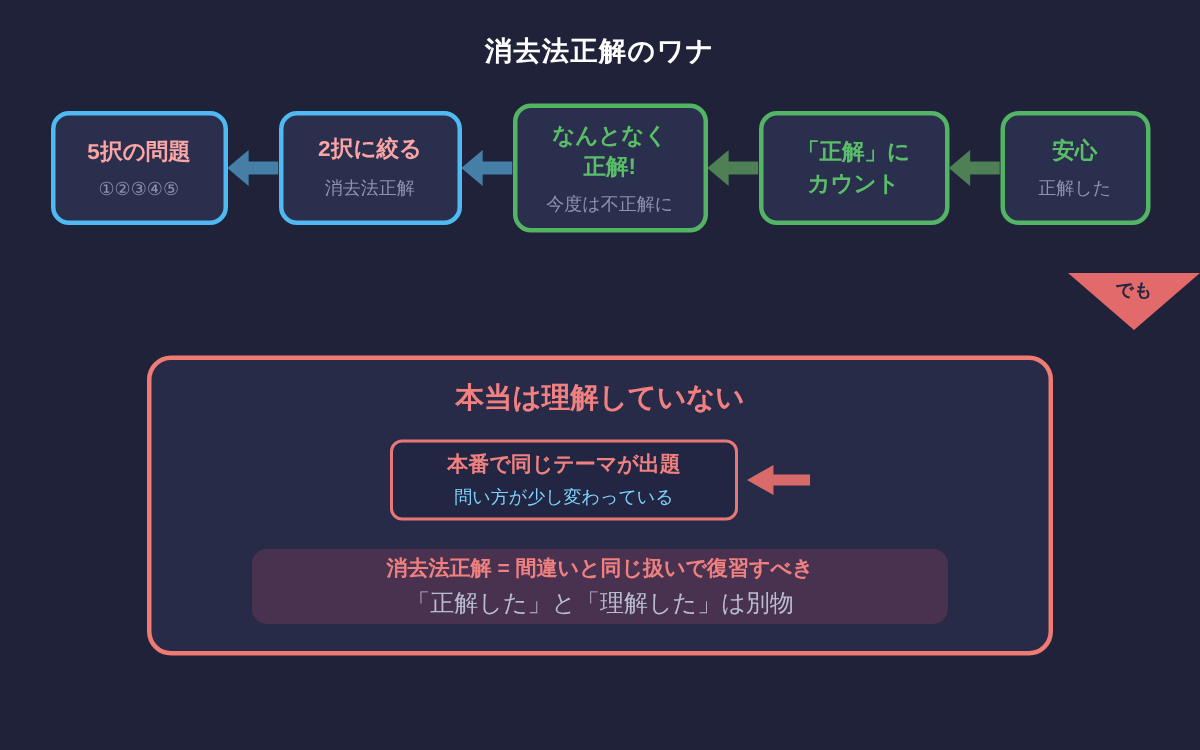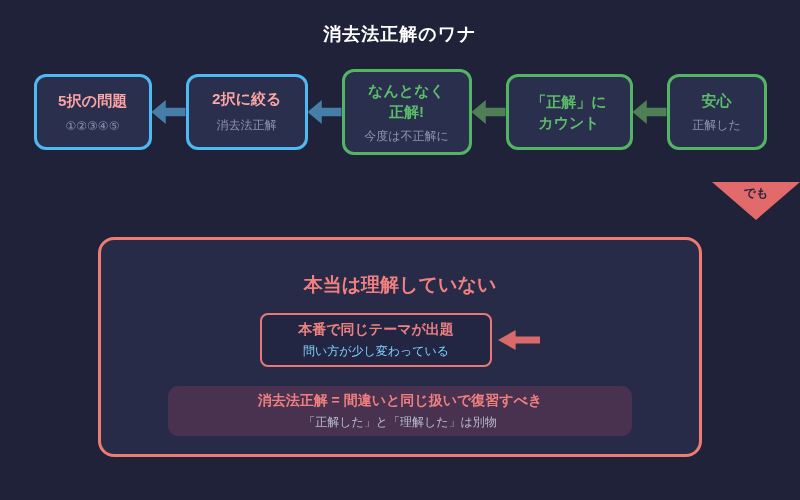--- a/index.html
+++ b/index.html
@@ -39,37 +39,37 @@
   .tri{
     width:88px;height:38px;background:#e36a6a;
     clip-path:polygon(0 0,100% 0,50% 100%);
     display:flex;justify-content:center;
   }
   .tri span{color:#232642;font-size:12px;font-weight:bold;margin-top:3px;}
   
   .panel{
     width:604px;margin:17px auto 0;box-sizing:border-box;
     border:3px solid #ef7b72;border-radius:16px;background:#272b48;
-    padding:32px 0 18px;
+    padding:12px 0 18px;
   }
   .panel-title{text-align:center;color:#f28080;font-size:19px;font-weight:bold;}
   .cards{display:flex;align-items:center;justify-content:center;margin-top:15px;gap:6px;}
   .card{
     width:232px;height:54px;box-sizing:border-box;
     border:2px solid #e87878;border-radius:8px;background:#232642;
     display:flex;flex-direction:column;align-items:center;justify-content:center;gap:4px;
   }
   .card-title{font-size:14px;font-weight:bold;color:#ef8181;}
   .card-sub{font-size:12px;color:#7dd3fc;}
   .note{
     width:464px;height:50px;margin:19px auto 0;background:#483250;border-radius:10px;
     display:flex;flex-direction:column;align-items:center;justify-content:center;gap:4px;text-align:right;
   }
   .note-title{font-size:14px;font-weight:bold;color:#f08080;}
-  .note-sub{font-size:12px;color:#b9bdd0;}
+  .note-sub{font-size:16px;color:#b9bdd0;}
 </style>
 </head>
 <body>
 
 <div>
 
   <h1 class="title">消去法正解のワナ</h1>
 
   <div class="flow">
     <div class="fbox blue w1">

